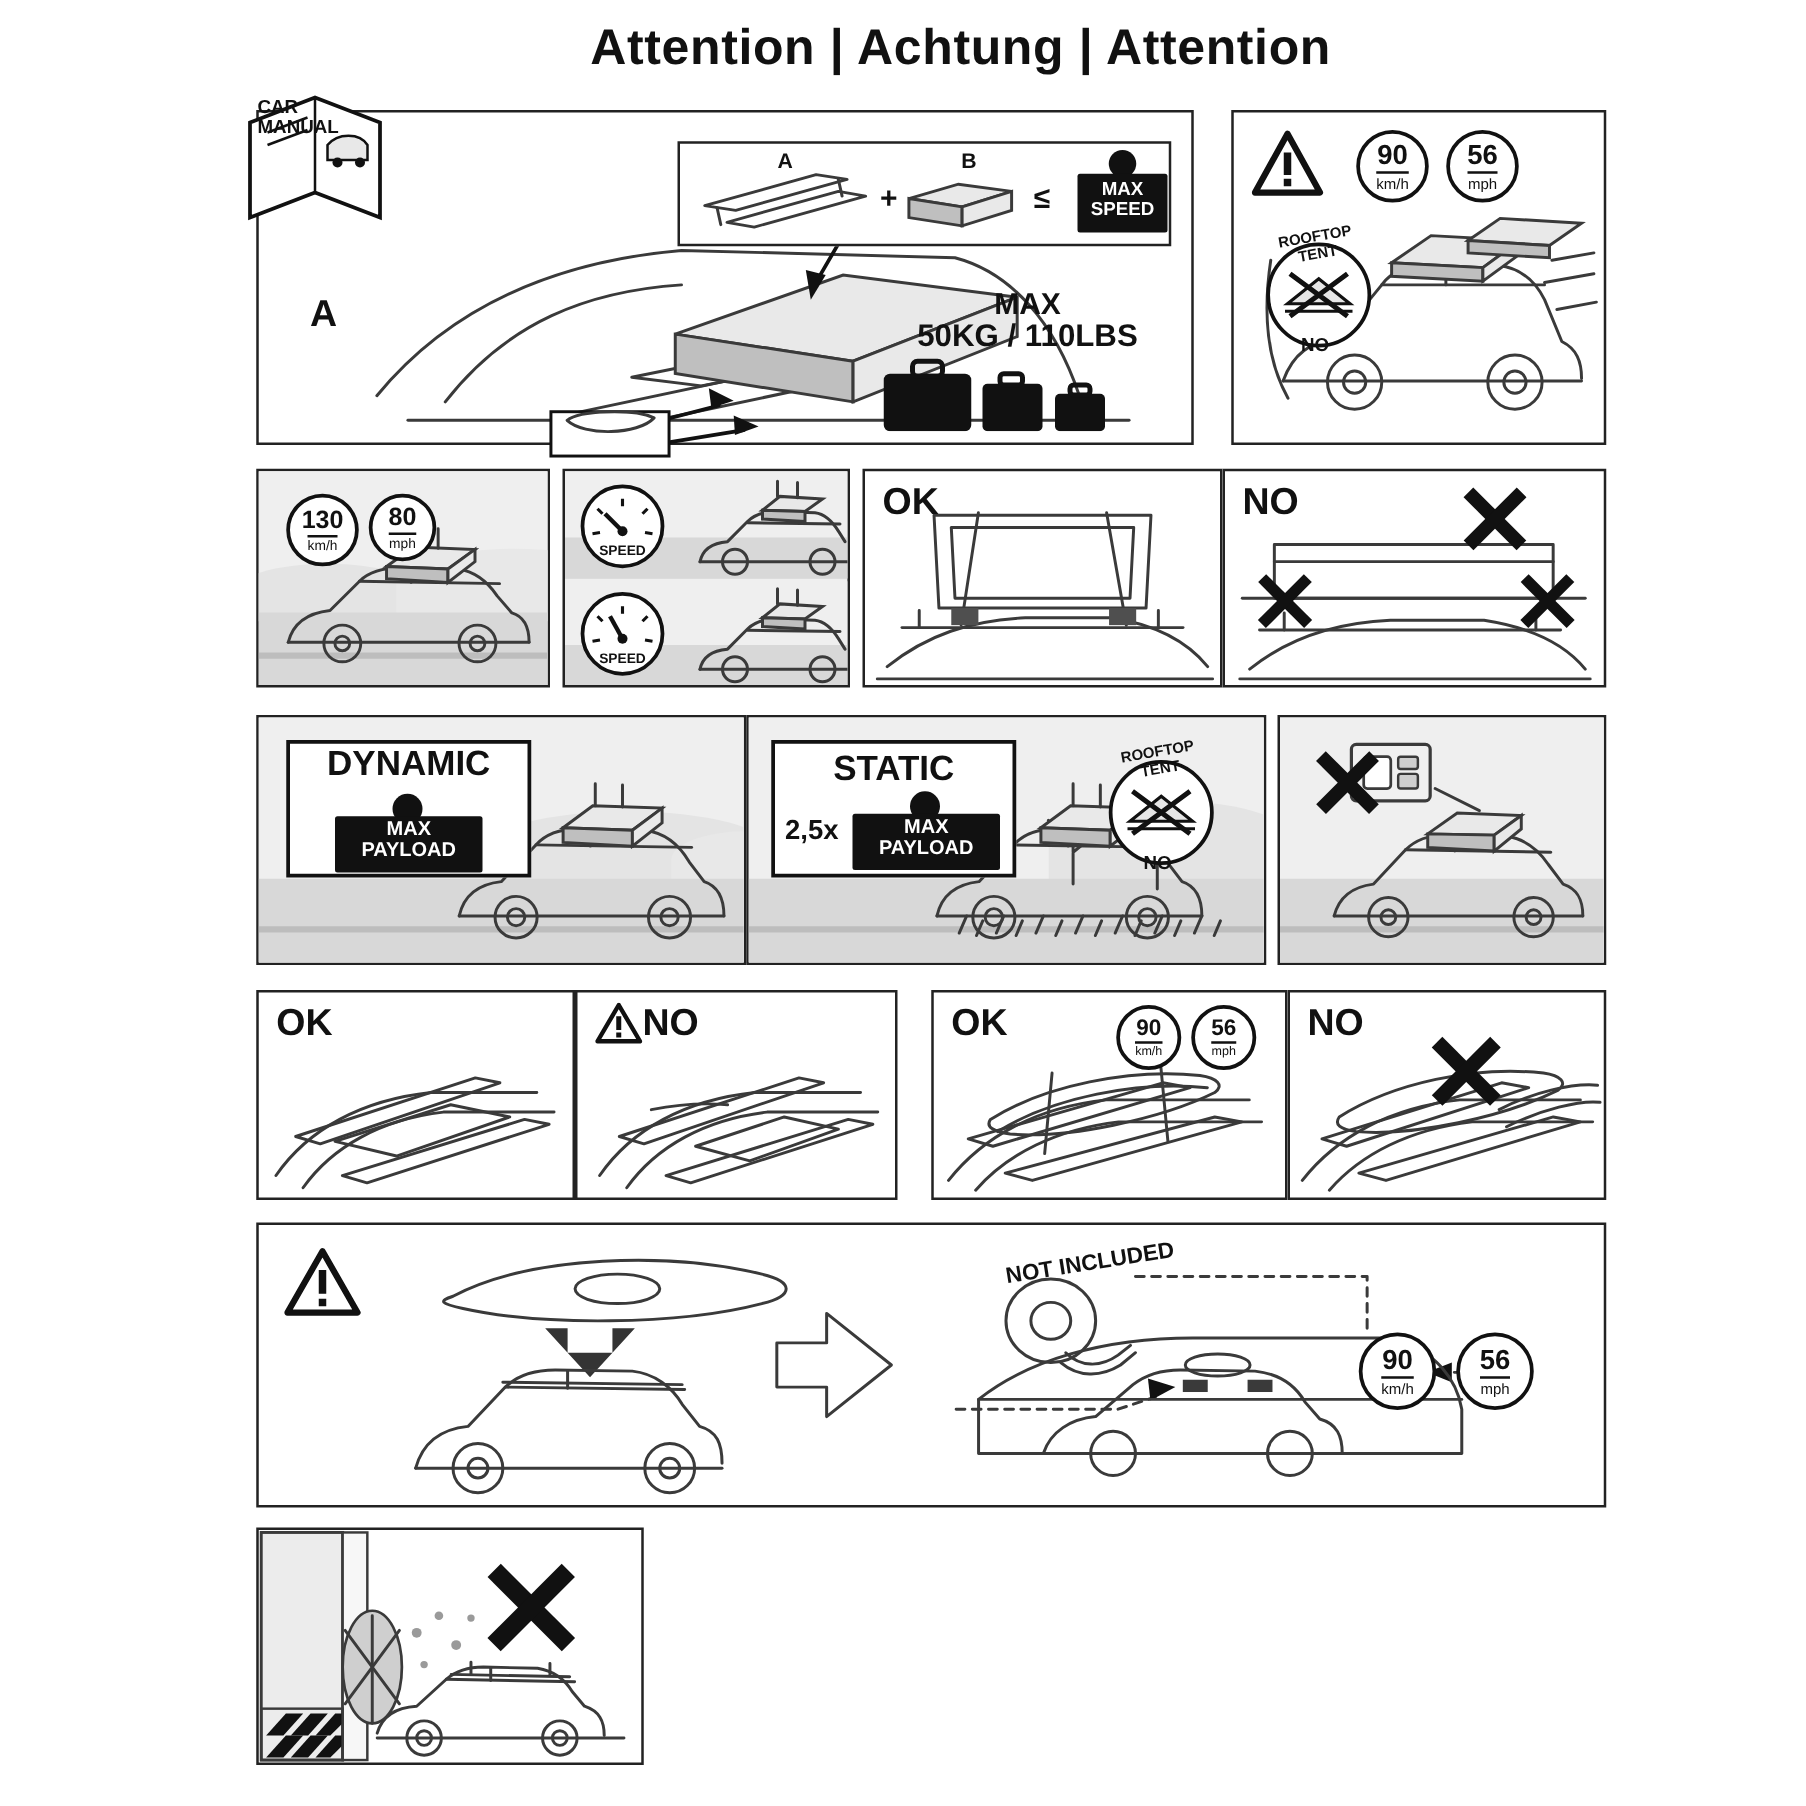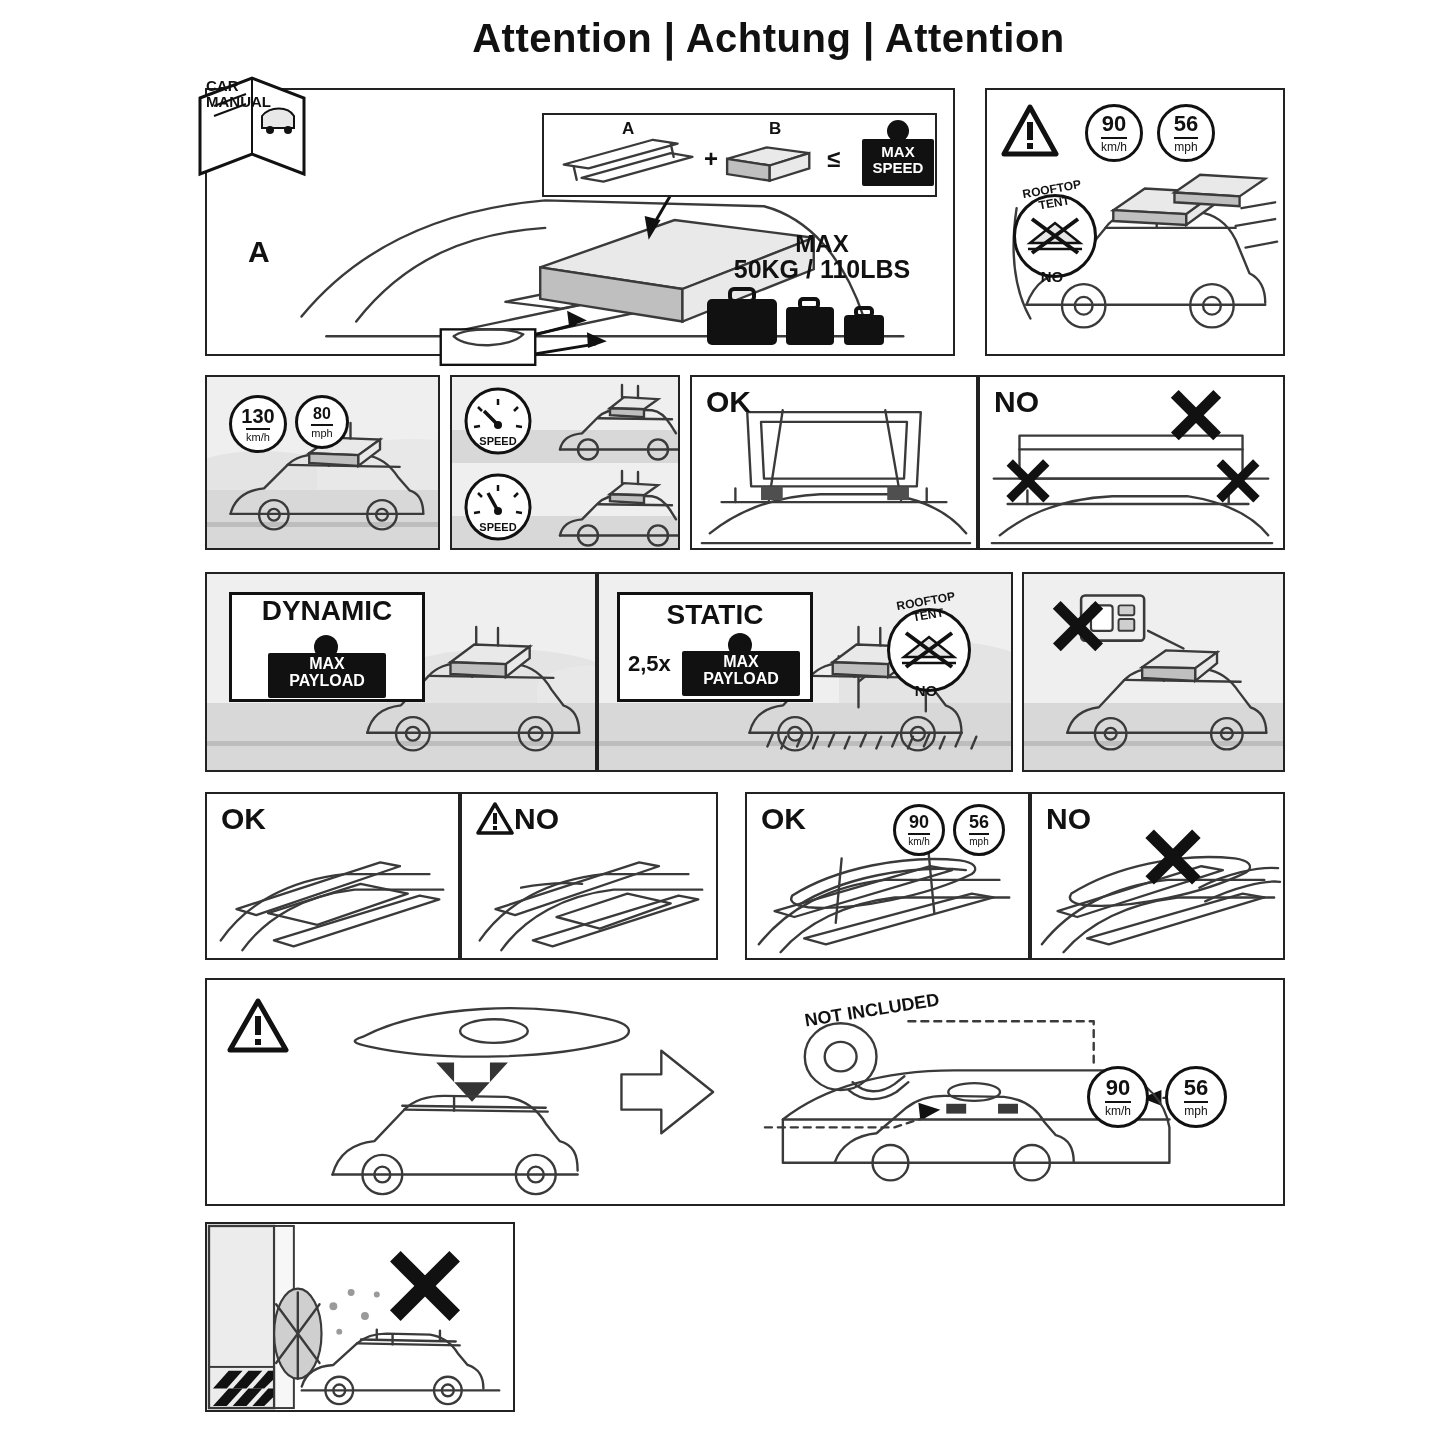--- a/index.html
+++ b/index.html
@@ -228,21 +228,21 @@
       <path class="fillgrey" d="M104 78 L126 62 L176 64 L154 80 Z"></path>
       <path class="filldark" d="M104 78 L104 88 L154 91 L154 80 Z"></path>
       <path class="fillgrey" d="M154 80 L176 64 L176 74 L154 91 Z"></path>
       <path class="st" d="M128 62 L128 46 M146 63 L146 47" stroke="#666"></path>
     </svg>
     <div class="badge" style="left:22px;top:18px;width:58px;height:58px;">
       <span class="v" style="font-size:20px;">130</span>
       <span class="u" style="font-size:11px;">km/h</span>
     </div>
     <div class="badge" style="left:88px;top:18px;width:54px;height:54px;">
-      <span class="v" style="font-size:16px;">80</span>
+      <span class="v" style="font-size:20px;">80</span>
       <span class="u" style="font-size:11px;">mph</span>
     </div>
   </div>
 
   <div class="panel" style="left:450px;top:375px;width:230px;height:175px;">
     <div style="position:absolute;left:0;top:0;right:0;height:50%;border-bottom:2px solid #222;overflow:hidden;">
       <div class="sky">
           <div class="ground" style="height:38%"></div>
         </div>
       <svg class="draw" viewBox="0 0 226 85" preserveAspectRatio="none">

